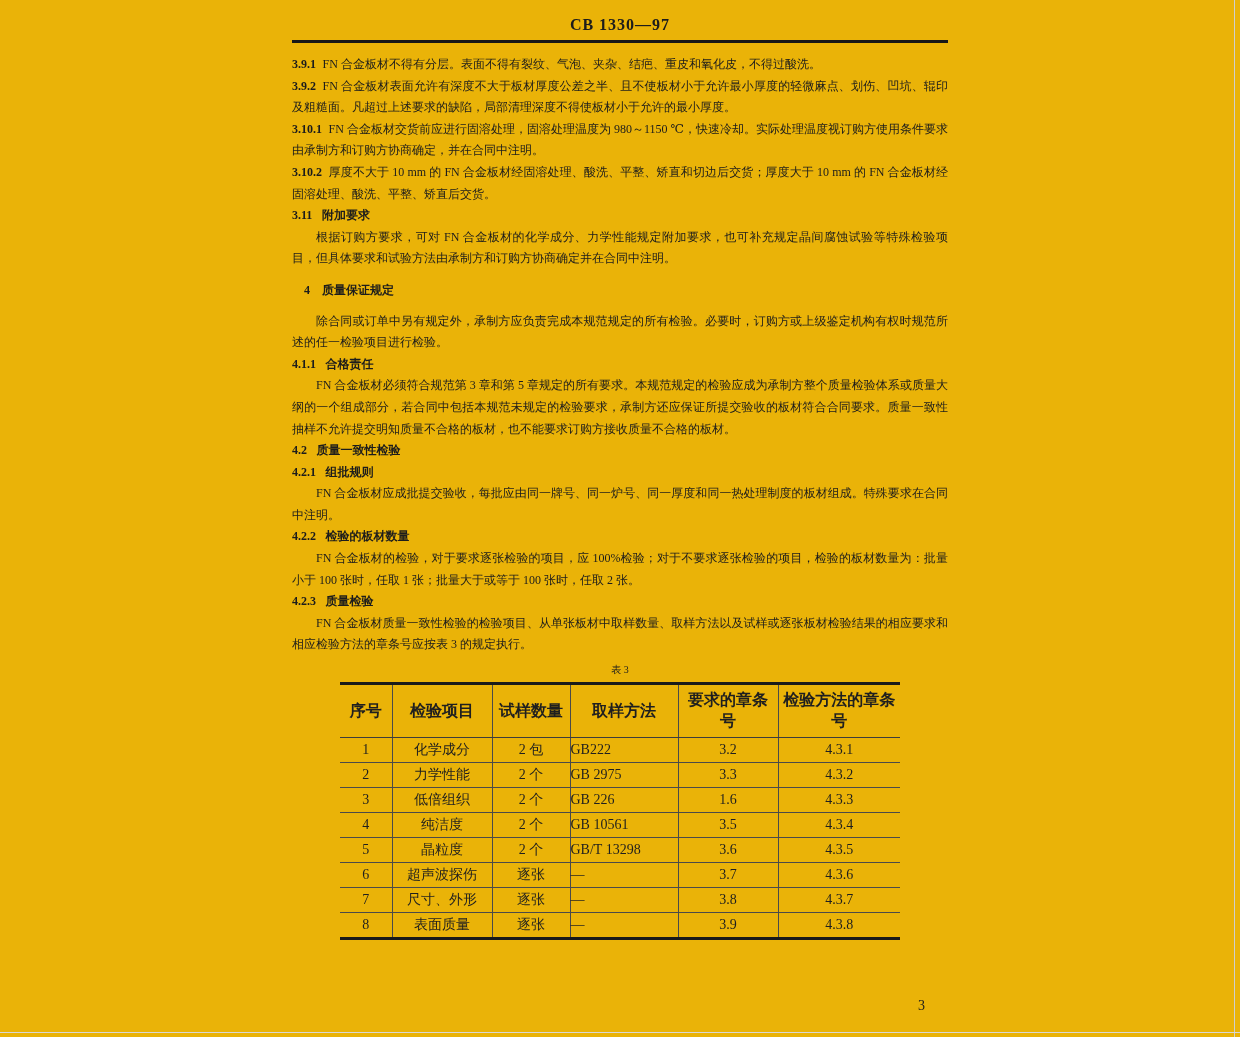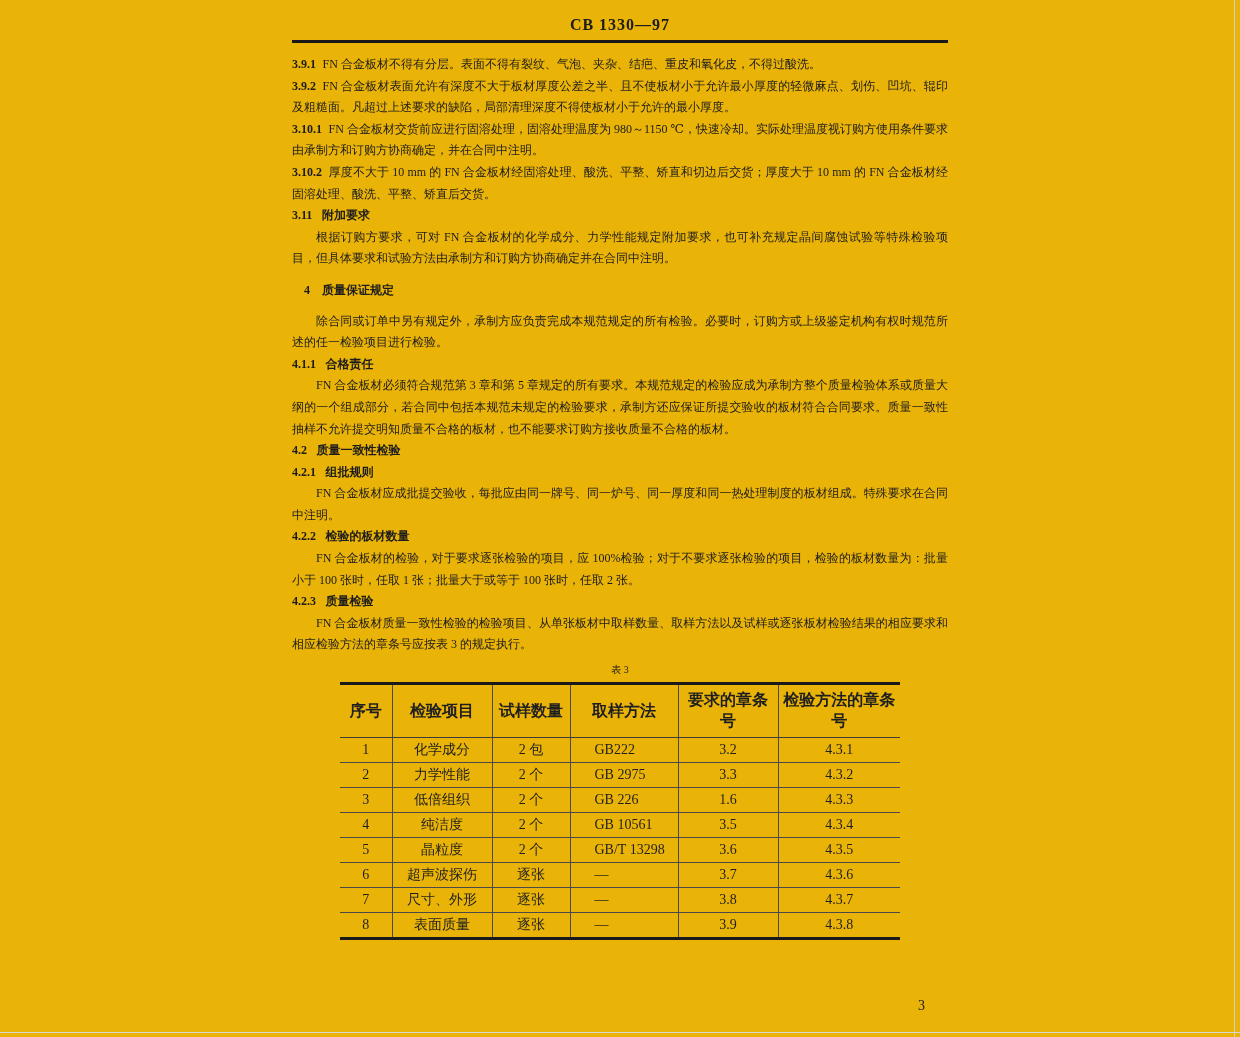--- a/index.html
+++ b/index.html
@@ -40,21 +40,21 @@
   table.t3 th {
     font-weight:bold; font-size:16px; padding:5px 2px;
     border-bottom:1px solid #3c3c3c; text-align:center;
   }
   table.t3 td {
     padding:3px 2px; text-align:center;
     border-bottom:1px solid #4a4a4a;
   }
   table.t3 tr > *:not(:first-child) { border-left:1px solid #4a4a4a; }
   table.t3 tr:last-child td { border-bottom:0; }
-  table.t3 td.left, table.t3 th.left { text-align:left; padding-left:24px; }
+  table.t3 td.left, table.t3 th.left { text-align:left; padding-left:0; }
 
   .page-num { position:absolute; left:918px; top:998px; font-size:14px; }
 </style>
 </head>
 <body>
 
 <div class="page">
   <div class="scan-edge-right"></div>
   <div class="scan-edge-bottom"></div>
 

